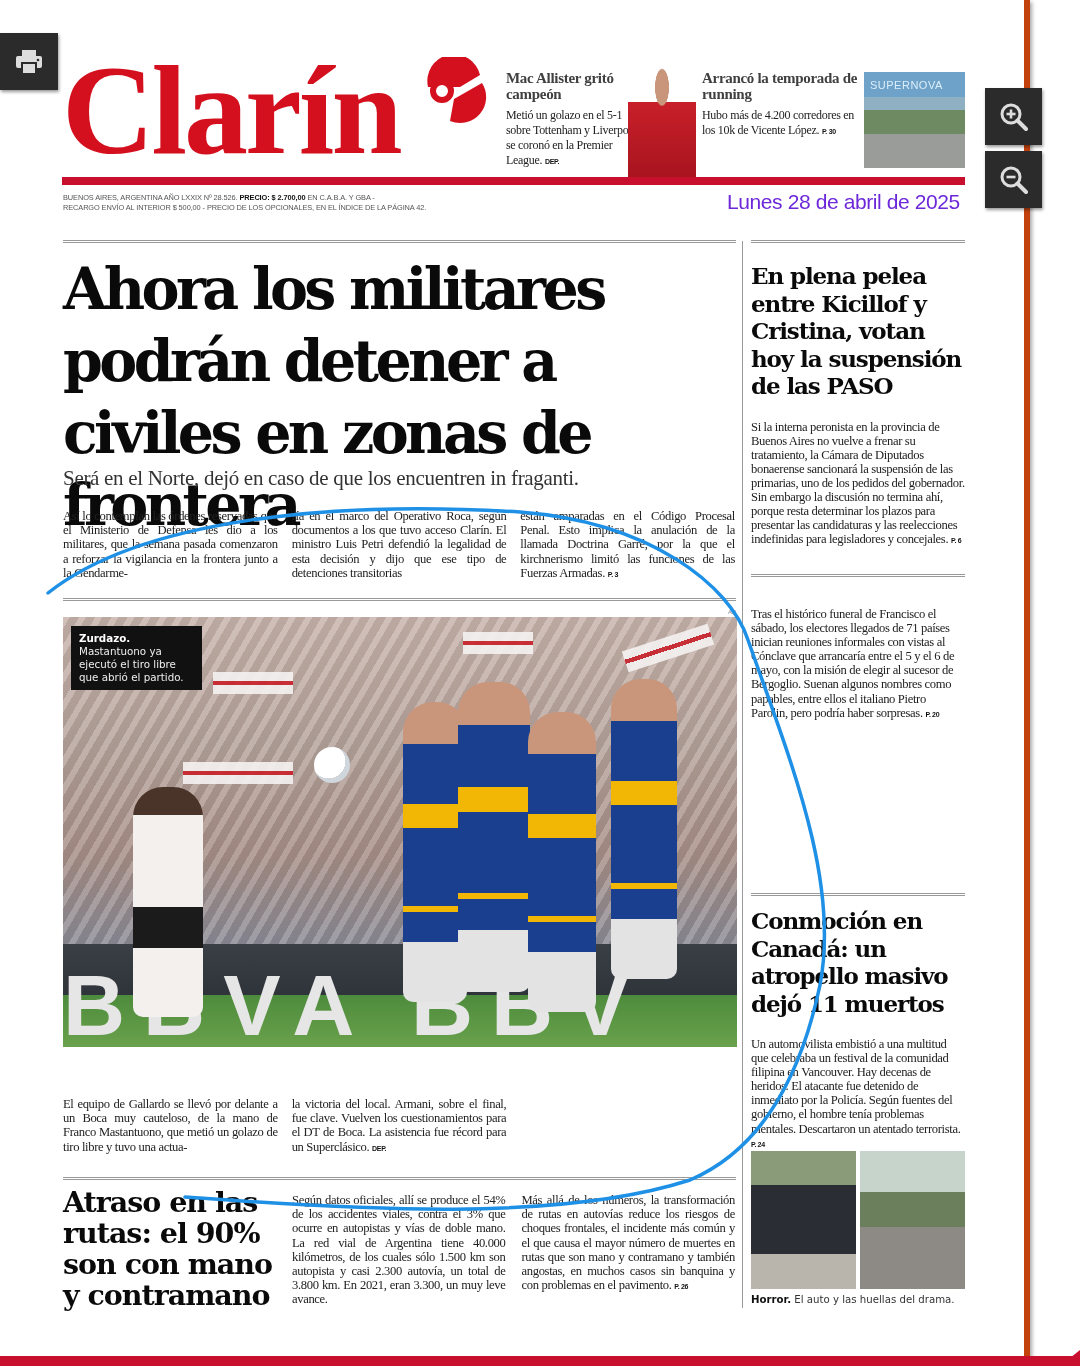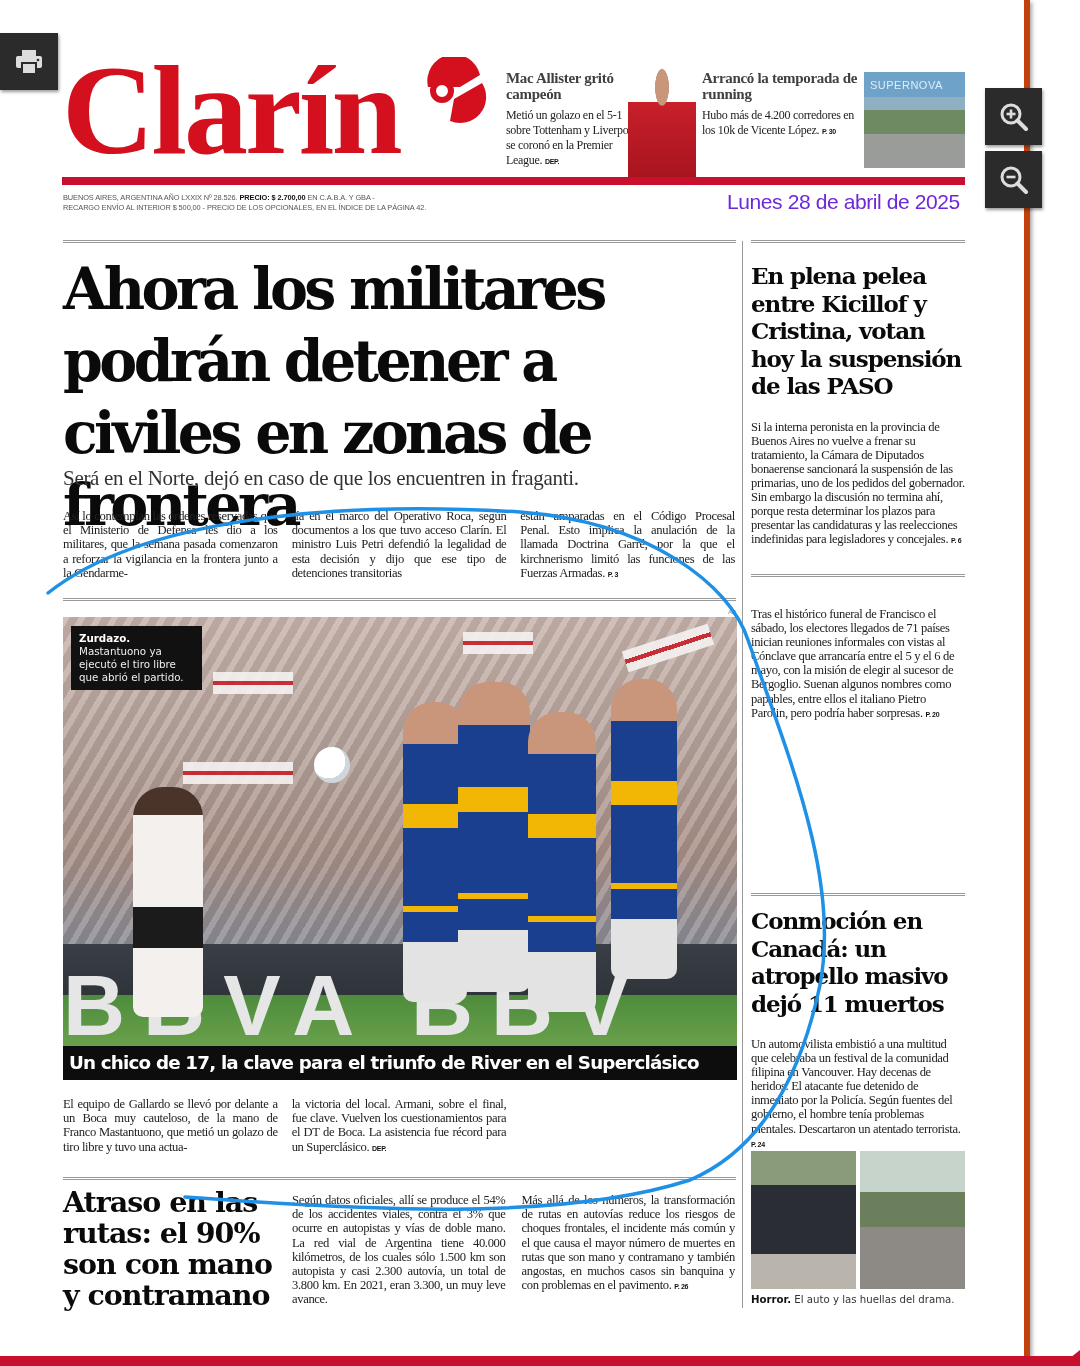--- a/index.html
+++ b/index.html
@@ -170,21 +170,20 @@
     <div class="ball"></div>
     <div class="player river" style="left:70px; top:170px; width:70px; height:230px;"></div>
     <div class="player boca" style="left:340px; top:85px; width:64px; height:300px;"></div>
     <div class="player boca" style="left:395px; top:65px; width:72px; height:310px;"></div>
     <div class="player boca" style="left:465px; top:95px; width:68px; height:300px;"></div>
     <div class="player boca" style="left:548px; top:62px; width:66px; height:300px;"></div>
     <div class="photo-caption-box">
       <b>Zurdazo.</b> <span>Mastantuono ya ejecutó el tiro libre que abrió el partido.</span>
     </div>
   </div>
-  <div class="banner">Un chico de 17, la clave para el triunfo de River en el Superclásico</div>
   <div class="cols river-cols">
     <div class="col">El equipo de Gallardo se llevó por delante a un Boca muy cauteloso, de la mano de Franco Mastantuono, que metió un golazo de tiro libre y tuvo una actua-</div>
     <div class="col"><span>la victoria del local. Armani, sobre el final, fue clave. Vuelven los cuestionamientos para el DT de Boca. La asistencia fue récord para un Superclásico.</span> <span class="pref">DEP.</span></div>
   </div>
 
   <div class="atraso-head">Atraso en las rutas: el 90% son con mano y contramano</div>
   <div class="atraso-cols">
     <div class="col">Según datos oficiales, allí se produce el 54% de los accidentes viales, contra el 3% que ocurre en autopistas y vías de doble mano. La red vial de Argentina tiene 40.000 kilómetros, de los cuales sólo 1.500 km son autopista y casi 2.300 autovía, un total de 3.800 km. En 2021, eran 3.300, un muy leve avance.</div>
     <div class="col"><span>Más allá de los números, la transformación de rutas en autovías reduce los riesgos de choques frontales, el incidente más común y el que causa el mayor número de muertes en rutas que son mano y contramano y también angostas, en muchos casos sin banquina y con problemas en el pavimento.</span> <span class="pref">P. 26</span></div>
   </div>

